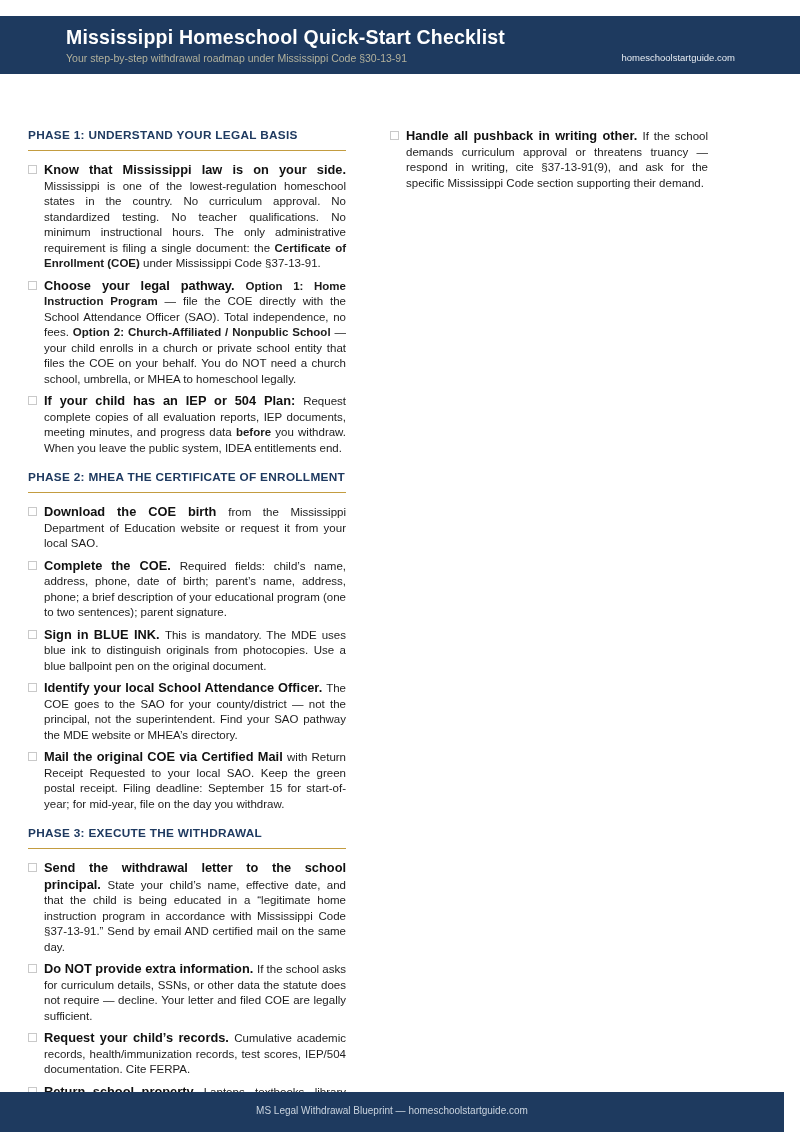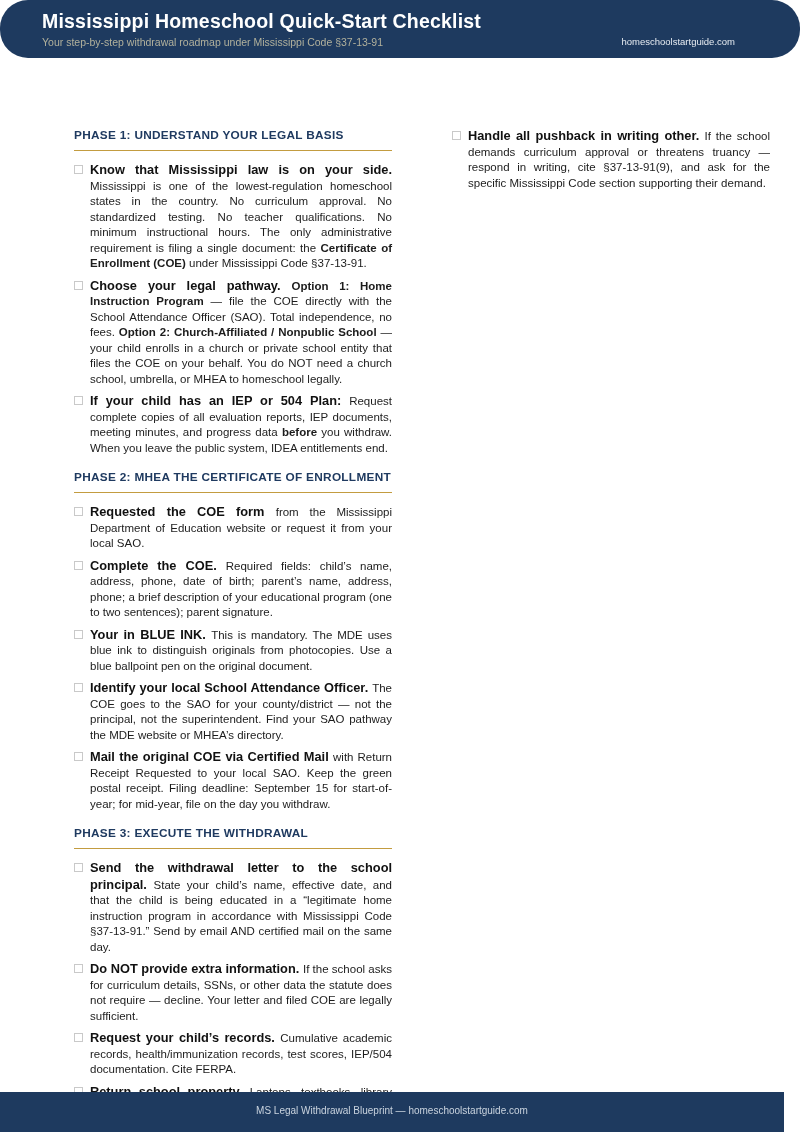--- a/index.html
+++ b/index.html
@@ -12,25 +12,24 @@
     position: relative;
     width: 800px;
     height: 1132px;
     background: #ffffff;
     overflow: hidden;
   }
 
   
   .header {
     position: absolute;
-    top: 0; left: 0; right: 0;
+    top: 16px; left: 0; right: 0;
     height: 58px;
     background: #1e3a5f;
-    padding: 9px 65px 0 42px;
-    border-radius: 28px;
+    padding: 9px 65px 0 66px;
   }
   .header-title {
     color: #ffffff;
     font-size: 19.5px;
     font-weight: bold;
     line-height: 24px;
     letter-spacing: 0.2px;
   }
   .header-subtitle {
     color: #b2b19c;
@@ -42,23 +41,23 @@
     right: 65px;
     top: 36px;
     color: #e6ebf1;
     font-size: 9.5px;
   }
 
   
   .main {
     position: absolute;
     top: 58px; left: 0; right: 0; bottom: 40px;
-    padding: 70px 60px 0 74px;
+    padding: 70px 60px 0 28px;
     display: flex;
-    gap: 60px;
+    gap: 44px;
     overflow: hidden;
   }
   .column { width: 318px; flex: none; }
 
   .phase-heading {
     color: #1f3a60;
     font-size: 11.8px;
     font-weight: bold;
     letter-spacing: 0.3px;
     margin-top: 14px;
@@ -106,21 +105,21 @@
     line-height: 38px;
   }
 </style>
 </head>
 <body>
 
 <div class="page">
 
   <div class="header">
     <div class="header-title">Mississippi Homeschool Quick-Start Checklist</div>
-    <div class="header-subtitle">Your step-by-step withdrawal roadmap under Mississippi Code §37-13-91</div>
+    <div class="header-subtitle">Your step-by-step withdrawal roadmap under Mississippi Code §30-13-91</div>
     <div class="header-site">homeschoolstartguide.com</div>
   </div>
 
   <div class="main">
     <div class="column">
         <div class="phase-heading first">PHASE 1: UNDERSTAND YOUR LEGAL BASIS</div>
         <hr class="rule">
         <div class="item">
           <span class="checkbox"></span>
           <div class="item-text"><span class="lead">Know that Mississippi law is on your side. </span><span>Mississippi is one of the lowest-regulation homeschool states in the country. No curriculum approval. No standardized testing. No teacher qualifications. No minimum instructional hours. The only administrative requirement is filing a single document: the </span><span class="bold">Certificate of Enrollment (COE)</span><span> under Mississippi Code §37-13-91.</span></div>
@@ -130,29 +129,29 @@
           <div class="item-text"><span class="lead">Choose your legal pathway. </span><span class="bold">Option 1: Home Instruction Program</span><span> — file the COE directly with the School Attendance Officer (SAO). Total independence, no fees. </span><span class="bold">Option 2: Church-Affiliated / Nonpublic School</span><span> — your child enrolls in a church or private school entity that files the COE on your behalf. You do NOT need a church school, umbrella, or MHEA to homeschool legally.</span></div>
         </div>
         <div class="item">
           <span class="checkbox"></span>
           <div class="item-text"><span class="lead">If your child has an IEP or 504 Plan: </span><span>Request complete copies of all evaluation reports, IEP documents, meeting minutes, and progress data </span><span class="bold">before</span><span> you withdraw. When you leave the public system, IDEA entitlements end.</span></div>
         </div>
         <div class="phase-heading">PHASE 2: MHEA THE CERTIFICATE OF ENROLLMENT</div>
         <hr class="rule">
         <div class="item">
           <span class="checkbox"></span>
-          <div class="item-text"><span class="lead">Requested the COE form </span><span>from the Mississippi Department of Education website or request it from your local SAO.</span></div>
+          <div class="item-text"><span class="lead">Download the COE birth </span><span>from the Mississippi Department of Education website or request it from your local SAO.</span></div>
         </div>
         <div class="item">
           <span class="checkbox"></span>
           <div class="item-text"><span class="lead">Complete the COE. </span><span>Required fields: child’s name, address, phone, date of birth; parent’s name, address, phone; a brief description of your educational program (one to two sentences); parent signature.</span></div>
         </div>
         <div class="item">
           <span class="checkbox"></span>
-          <div class="item-text"><span class="lead">Your in BLUE INK. </span><span>This is mandatory. The MDE uses blue ink to distinguish originals from photocopies. Use a blue ballpoint pen on the original document.</span></div>
+          <div class="item-text"><span class="lead">Sign in BLUE INK. </span><span>This is mandatory. The MDE uses blue ink to distinguish originals from photocopies. Use a blue ballpoint pen on the original document.</span></div>
         </div>
         <div class="item">
           <span class="checkbox"></span>
           <div class="item-text"><span class="lead">Identify your local School Attendance Officer. </span><span>The COE goes to the SAO for your county/district — not the principal, not the superintendent. Find your SAO pathway the MDE website or MHEA’s directory.</span></div>
         </div>
         <div class="item">
           <span class="checkbox"></span>
           <div class="item-text"><span class="lead">Mail the original COE via Certified Mail </span><span>with Return Receipt Requested to your local SAO. Keep the green postal receipt. Filing deadline: September 15 for start-of-year; for mid-year, file on the day you withdraw.</span></div>
         </div>
         <div class="phase-heading">PHASE 3: EXECUTE THE WITHDRAWAL</div>

